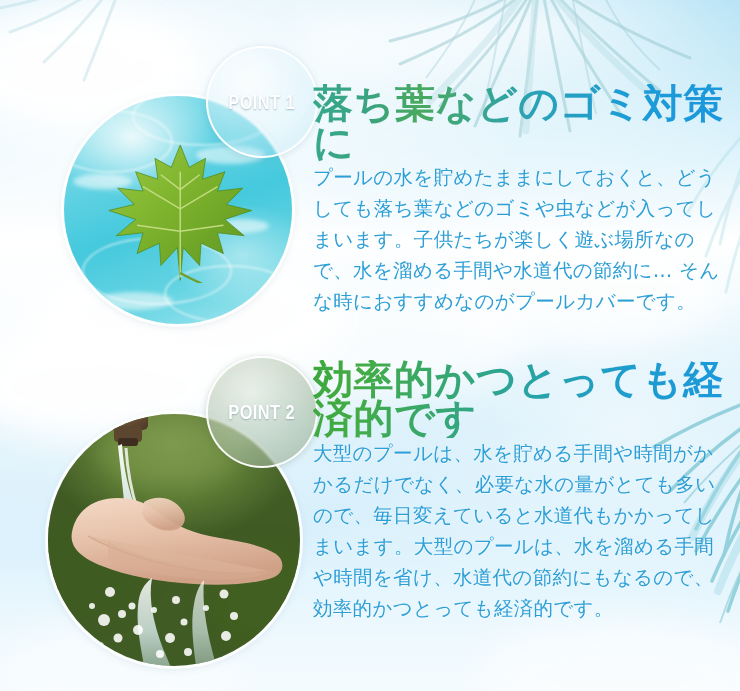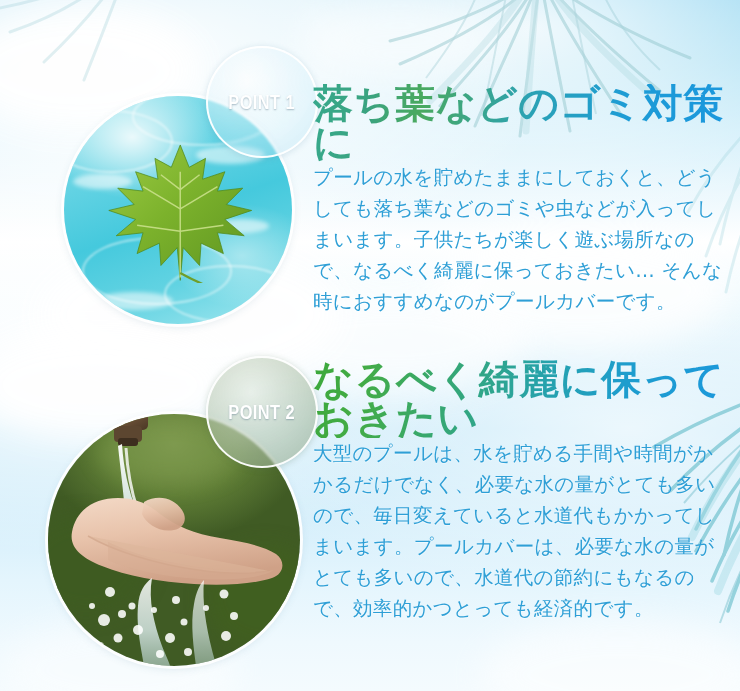--- a/index.html
+++ b/index.html
@@ -336,22 +336,22 @@
       </svg>
     </div>
   </div>
 
   <div class="badge badge2">
     <span class="badge-label">POINT 2</span>
   </div>
 
   <div class="block block1">
     <h2 class="headline">落ち葉などのゴミ対策に</h2>
-    <p class="body body1">プールの水を貯めたままにしておくと、どうしても落ち葉などのゴミや虫などが入ってしまいます。子供たちが楽しく遊ぶ場所なので、なるべく綺麗に保っておきたい…
+    <p class="body body1">プールの水を貯めたままにしておくと、どうしても落ち葉などのゴミや虫などが入ってしまいます。子供たちが楽しく遊ぶ場所なので、水を溜める手間や水道代の節約に…
 そんな時におすすめなのがプールカバーです。</p>
   </div>
 
   <div class="block block2">
-    <h2 class="headline green">なるべく綺麗に保っておきたい</h2>
-    <p class="body body2">大型のプールは、水を貯める手間や時間がかかるだけでなく、必要な水の量がとても多いので、毎日変えていると水道代もかかってしまいます。プールカバーは、必要な水の量がとても多いので、水道代の節約にもなるので、効率的かつとっても経済的です。</p>
+    <h2 class="headline green">効率的かつとっても経済的です</h2>
+    <p class="body body2">大型のプールは、水を貯める手間や時間がかかるだけでなく、必要な水の量がとても多いので、毎日変えていると水道代もかかってしまいます。大型のプールは、水を溜める手間や時間を省け、水道代の節約にもなるので、効率的かつとっても経済的です。</p>
   </div>
 
 </div>
 
 </body></html>

